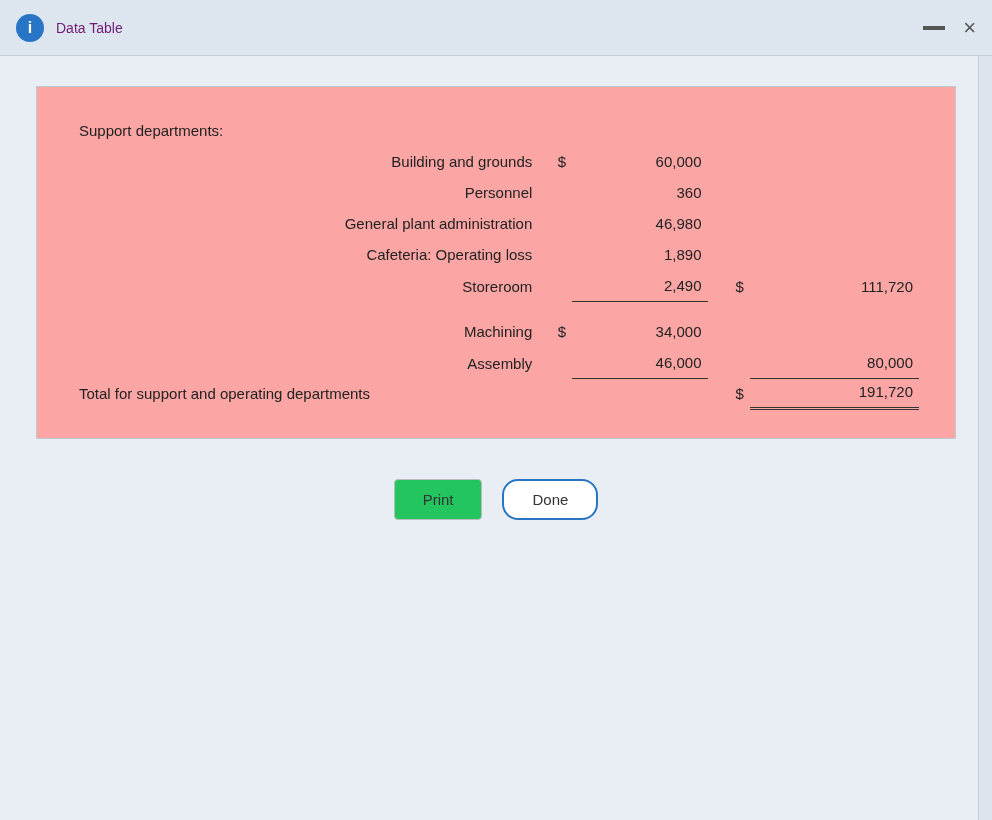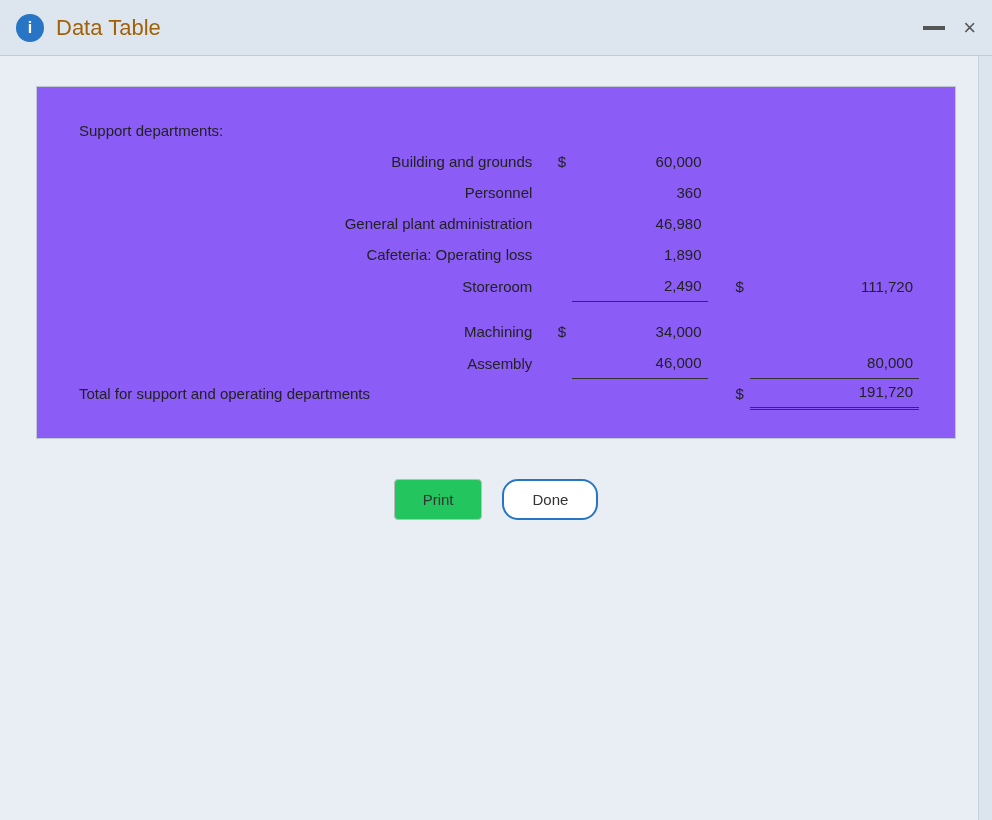--- a/index.html
+++ b/index.html
@@ -49,22 +49,22 @@
       color: white;
       display: flex;
       align-items: center;
       justify-content: center;
       font-weight: bold;
       font-size: 16px;
       flex-shrink: 0;
     }
 
     .title-text {
-      font-size: 22px;
-      color: #a16207;
+      font-size: 14px;
+      color: #701a75;
       font-weight: normal;
     }
 
     .titlebar-controls {
       display: flex;
       align-items: center;
       gap: 18px;
     }
 
     .minimize-btn {
@@ -84,21 +84,21 @@
     .content-area {
       flex: 1;
       padding: 30px 40px;
       display: flex;
       flex-direction: column;
       align-items: center;
       gap: 30px;
     }
 
     .table-container {
-      background: #8b5cf6;
+      background: #fca5a5;
       border: 1px solid #c0c8d0;
       padding: 28px 36px;
       width: 920px;
     }
 
     .data-table {
       width: 100%;
       border-collapse: collapse;
       font-size: 15px;
       color: #222;

